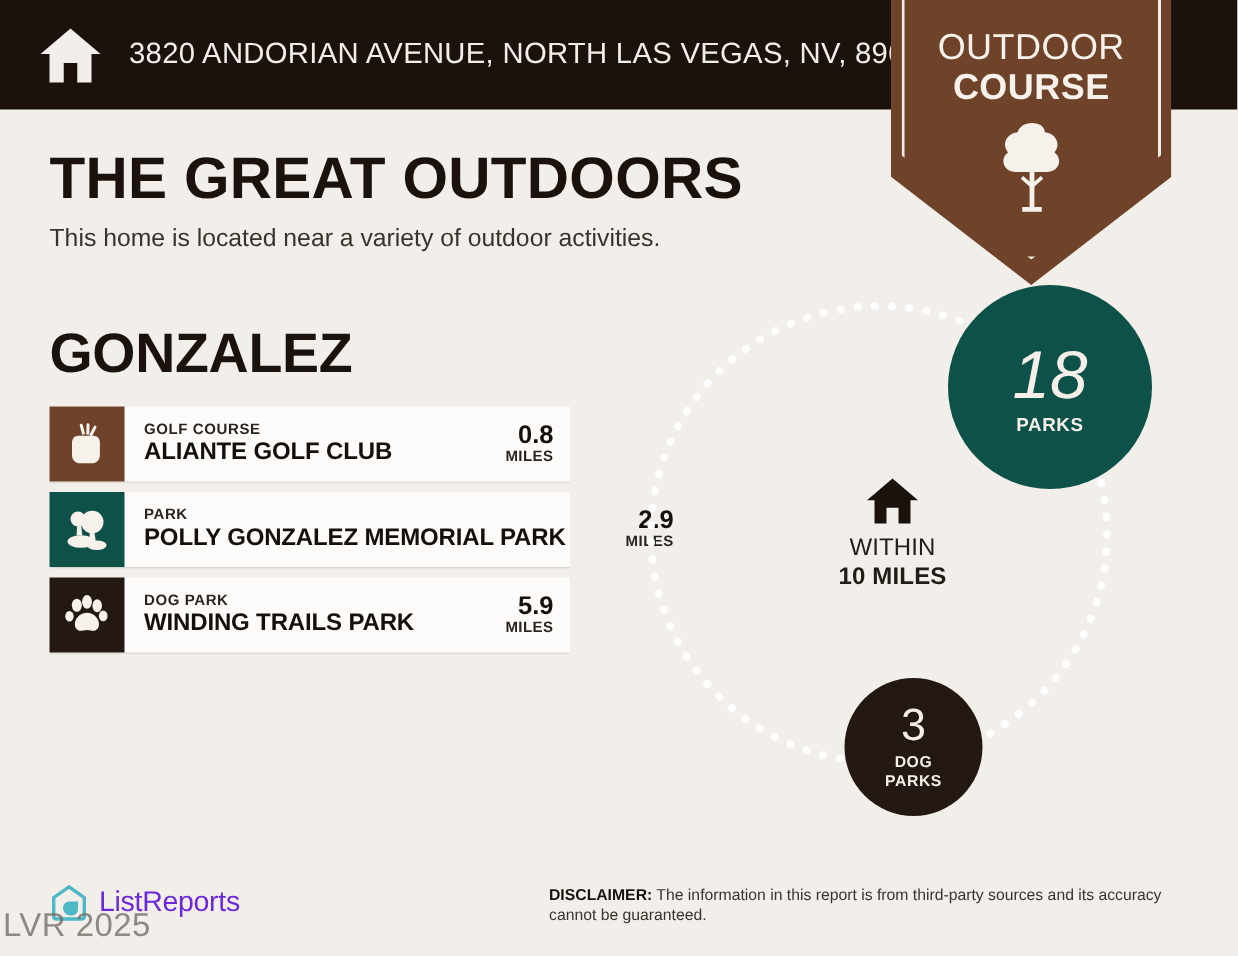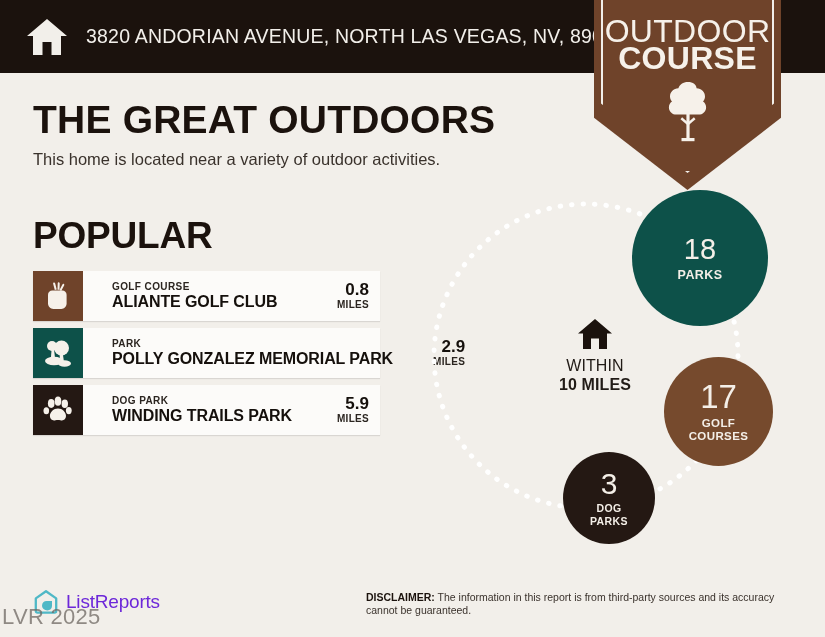--- a/index.html
+++ b/index.html
@@ -31,21 +31,21 @@
     text-align: center;
   }
   .badge-inner-line {
     position: absolute; left: 7px; top: -10px; width: 173px; height: 183px;
     border: 2.5px solid #F2EFEA;
     -webkit-clip-path: polygon(0 0, 100% 0, 100% 62%, 50% 100%, 0 62%);
     clip-path: polygon(0 0, 100% 0, 100% 62%, 50% 100%, 0 62%);
   }
   .badge-title {
     position: relative; margin-top: 18px; color: #F6F1EA;
-    font-size: 32px; line-height: 27px; font-weight: 400; letter-spacing: .3px;
+    font-size: 24px; line-height: 27px; font-weight: 400; letter-spacing: .3px;
   }
   .badge-title .l2 { font-weight: 700; display: block; }
   .badge-tree { position: absolute; left: 50%; top: 80px; transform: translateX(-50%); }
 
   
   .headline {
     position: absolute; left: 33px; top: 98px;
     font-size: 39px; font-weight: 700; color: #1B120D; letter-spacing: .2px;
   }
   .subhead {
@@ -61,21 +61,21 @@
   .poi-list { position: absolute; left: 33px; top: 271px; width: 347px; }
   .poi-row {
     display: flex; align-items: stretch; height: 50px;
     background: #FCFBF9; margin-bottom: 7px;
     box-shadow: 0 1px 1px rgba(0,0,0,.10);
   }
   .poi-icon {
     width: 50px; height: 50px; flex: 0 0 50px;
     display: flex; align-items: center; justify-content: center;
   }
-  .poi-text { flex: 1 1 auto; padding-left: 29px; display: flex; flex-direction: column; justify-content: center; }
+  .poi-text { flex: 1 1 auto; padding-left: 13px; display: flex; flex-direction: column; justify-content: center; }
   .poi-cat {
     font-size: 10px; font-weight: 700; color: #2B2520; letter-spacing: .4px; line-height: 12px;
   }
   .poi-name {
     font-size: 16px; font-weight: 700; color: #15100C; letter-spacing: -.1px; line-height: 18px;
     white-space: nowrap;
   }
   .poi-dist {
     flex: 0 0 auto; padding-right: 11px; text-align: right;
     display: flex; flex-direction: column; justify-content: center; margin-left: 40px;
@@ -96,21 +96,21 @@
 
   .bubble {
     position: absolute; border-radius: 50%;
     display: flex; flex-direction: column; align-items: center; justify-content: center;
     color: #F4EFE8; text-align: center;
   }
   .bubble-num { font-weight: 400; line-height: 1; }
   .bubble-lab { font-weight: 700; letter-spacing: .4px; line-height: 13px; }
 
   .bubble-parks { left: 632px; top: 190px; width: 136px; height: 136px; background: #0D5149; }
-  .bubble-parks .bubble-num { font-size: 29px; margin-bottom: 5px; }
+  .bubble-parks .bubble-num { font-size: 45px; margin-bottom: 5px; font-style: italic; }
   .bubble-parks .bubble-lab { font-size: 12.5px; }
 
   .bubble-golf { left: 664px; top: 357px; width: 109px; height: 109px; background: #764A2D; }
   .bubble-golf .bubble-num { font-size: 33px; margin-bottom: 4px; }
   .bubble-golf .bubble-lab { font-size: 11.5px; }
 
   .bubble-dog { left: 563px; top: 452px; width: 92px; height: 92px; background: #241813; }
   .bubble-dog .bubble-num { font-size: 30px; margin-bottom: 3px; }
   .bubble-dog .bubble-lab { font-size: 10.5px; }
 
@@ -152,21 +152,21 @@
       <path fill="#F6F1EA" d="M21.4 33h3.2v27h-3.2z"></path>
       <path fill="#F6F1EA" d="M22.9 42.5l6-5.2 1.6 1.9-7.6 6.6z"></path>
       <path fill="#F6F1EA" d="M23.1 42.5l-6-5.2-1.6 1.9 7.6 6.6z"></path>
       <rect x="16.5" y="58" width="13" height="3.2" fill="#F6F1EA"></rect>
     </svg>
   </div>
 
   <div class="headline">THE GREAT OUTDOORS</div>
   <div class="subhead">This home is located near a variety of outdoor activities.</div>
 
-  <div class="popular-title">POPULAR</div>
+  <div class="popular-title">GONZALEZ</div>
 
   <div class="poi-list">
 
     <div class="poi-row">
       <div class="poi-icon" style="background:#6F432A">
         <svg width="26" height="30" viewBox="0 0 26 30">
           <path fill="#F6F1EA" d="M8.6 1.6c.7-.3 1.4 0 1.6.8l1.5 6-1.9.5-1.6-6c-.2-.7.1-1.1.4-1.3z"></path>
           <path fill="#F6F1EA" d="M13.4 1.2c.8-.1 1.3.5 1.3 1.3l-.2 6.2-2 .0.2-6.2c0-.7.2-1.2.7-1.3z"></path>
           <path fill="#F6F1EA" d="M18.6 2.8c.7.3.9 1 .5 1.7l-2.9 5.5-1.7-1 2.9-5.5c.3-.6.8-.9 1.2-.7z"></path>
           <path fill="#F6F1EA" d="M7.3 9.5h10c2.4 0 4.3 1.9 4.3 4.3v8.8c0 2.9-2.4 5.3-5.3 5.3h-8c-2.9 0-5.3-2.4-5.3-5.3v-8.8C3 11.4 4.9 9.5 7.3 9.5z"></path>
@@ -238,27 +238,20 @@
       <div>WITHIN</div>
       <div class="bold">10 MILES</div>
     </div>
   </div>
 
   <div class="bubble bubble-parks">
     <div class="bubble-num">18</div>
     <div class="bubble-lab">PARKS</div>
   </div>
 
-  <div class="bubble bubble-golf">
-    <div class="bubble-num">17</div>
-    <div class="bubble-lab">
-      <div>GOLF</div>
-      <div>COURSES</div>
-    </div>
-  </div>
 
   <div class="bubble bubble-dog">
     <div class="bubble-num">3</div>
     <div class="bubble-lab">
       <div>DOG</div>
       <div>PARKS</div>
     </div>
   </div>
 
   <div class="footer-logo">

